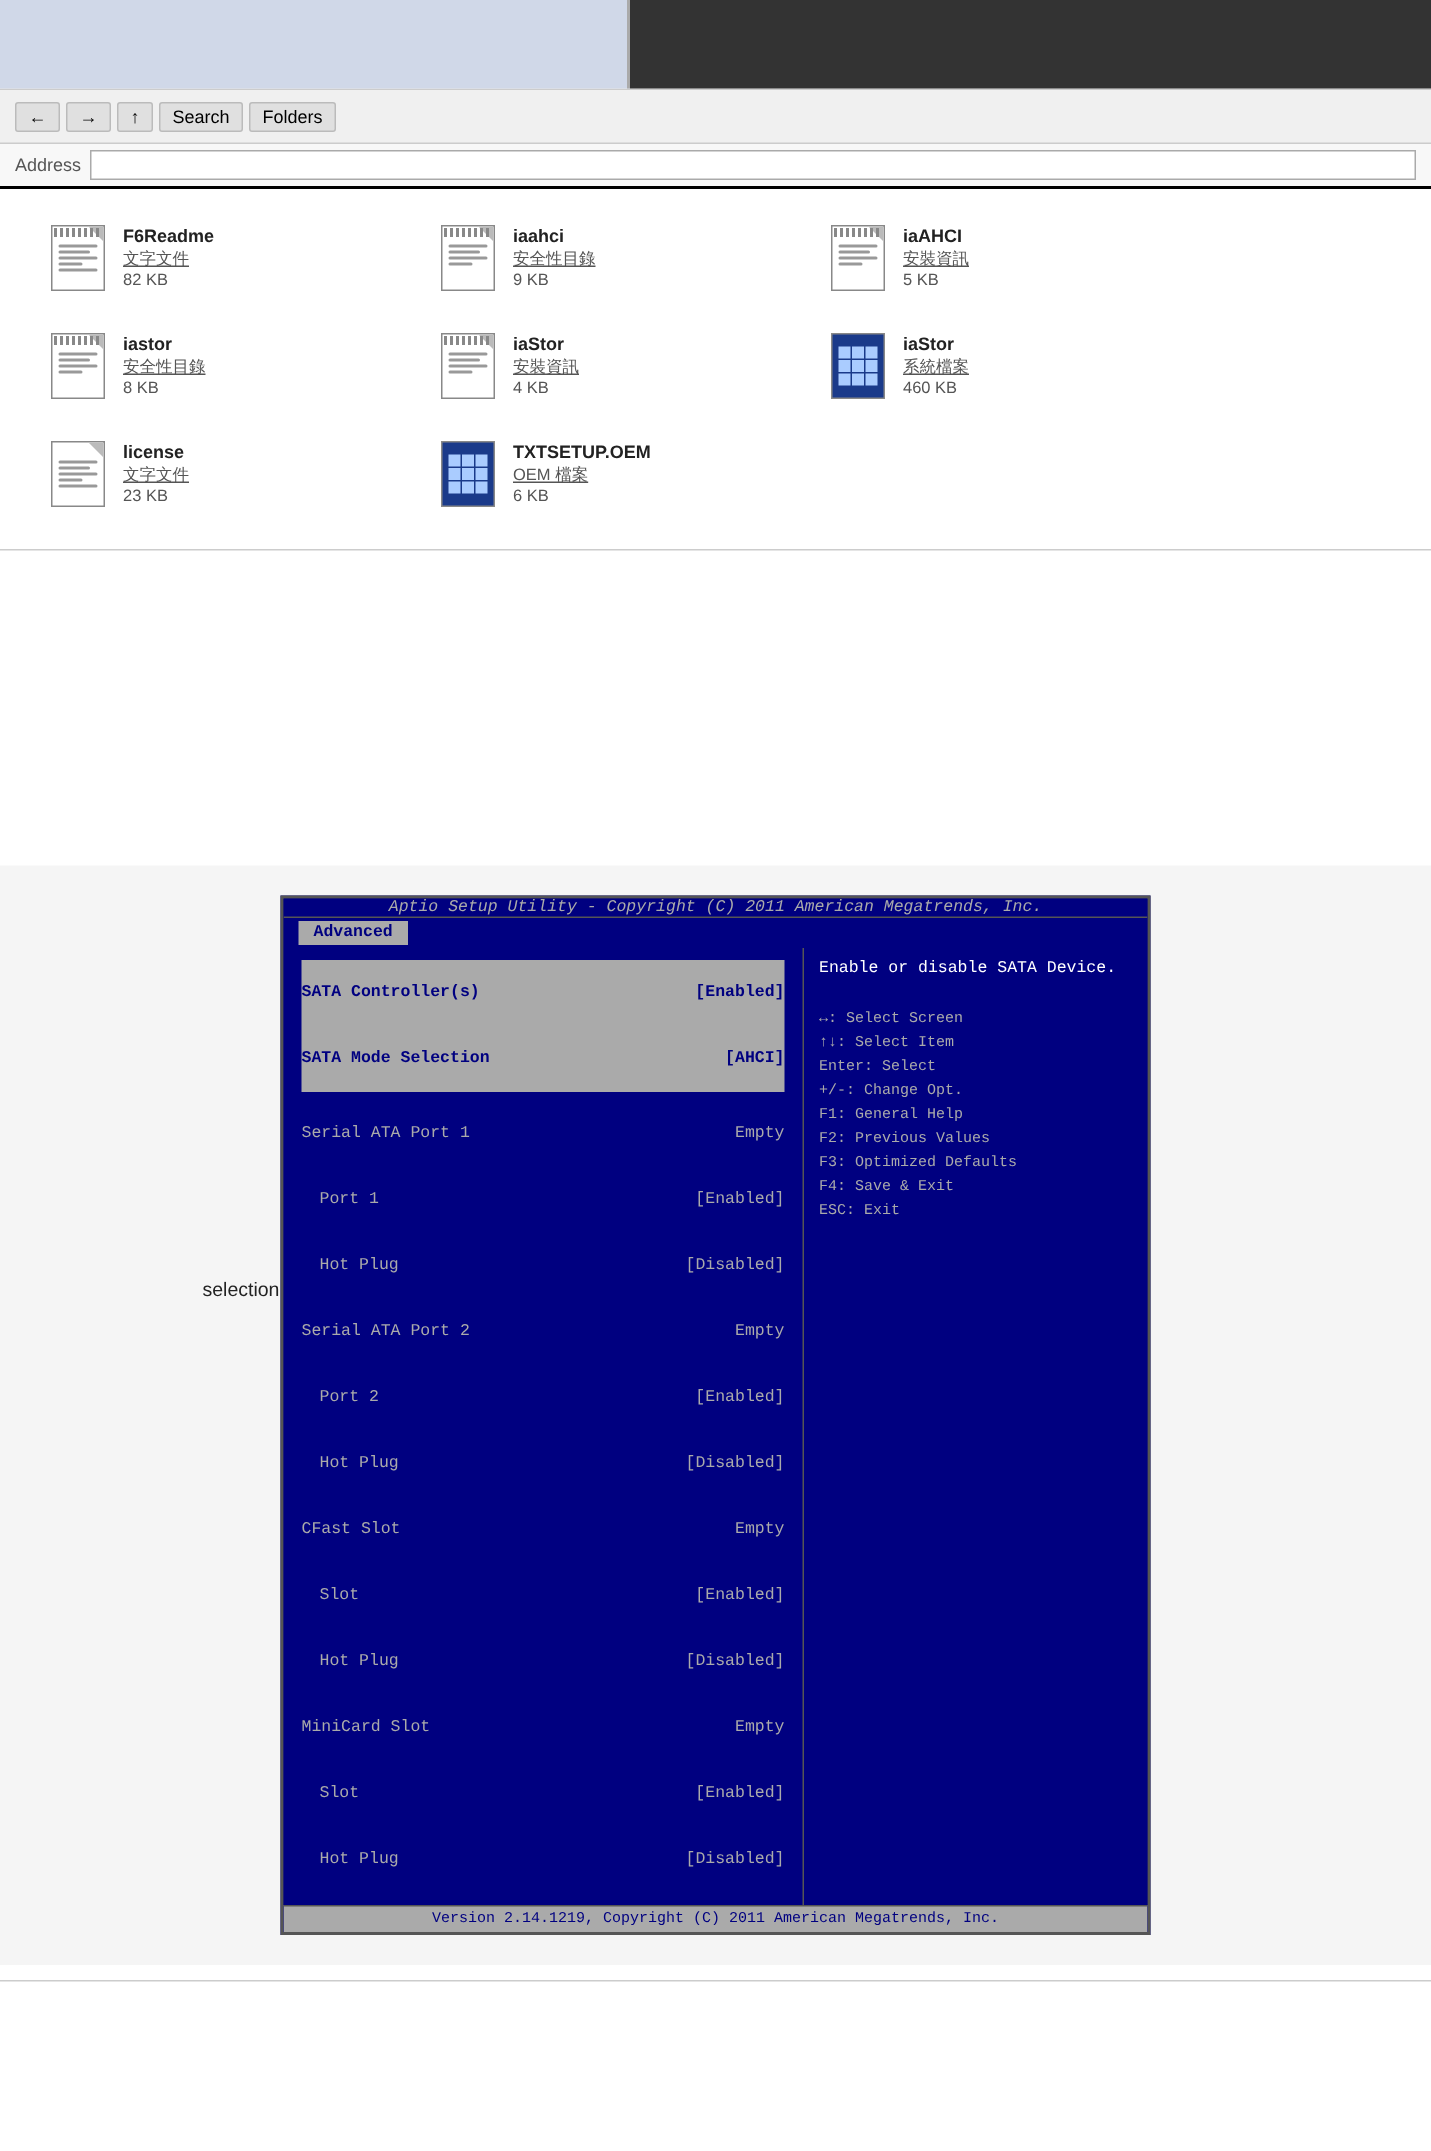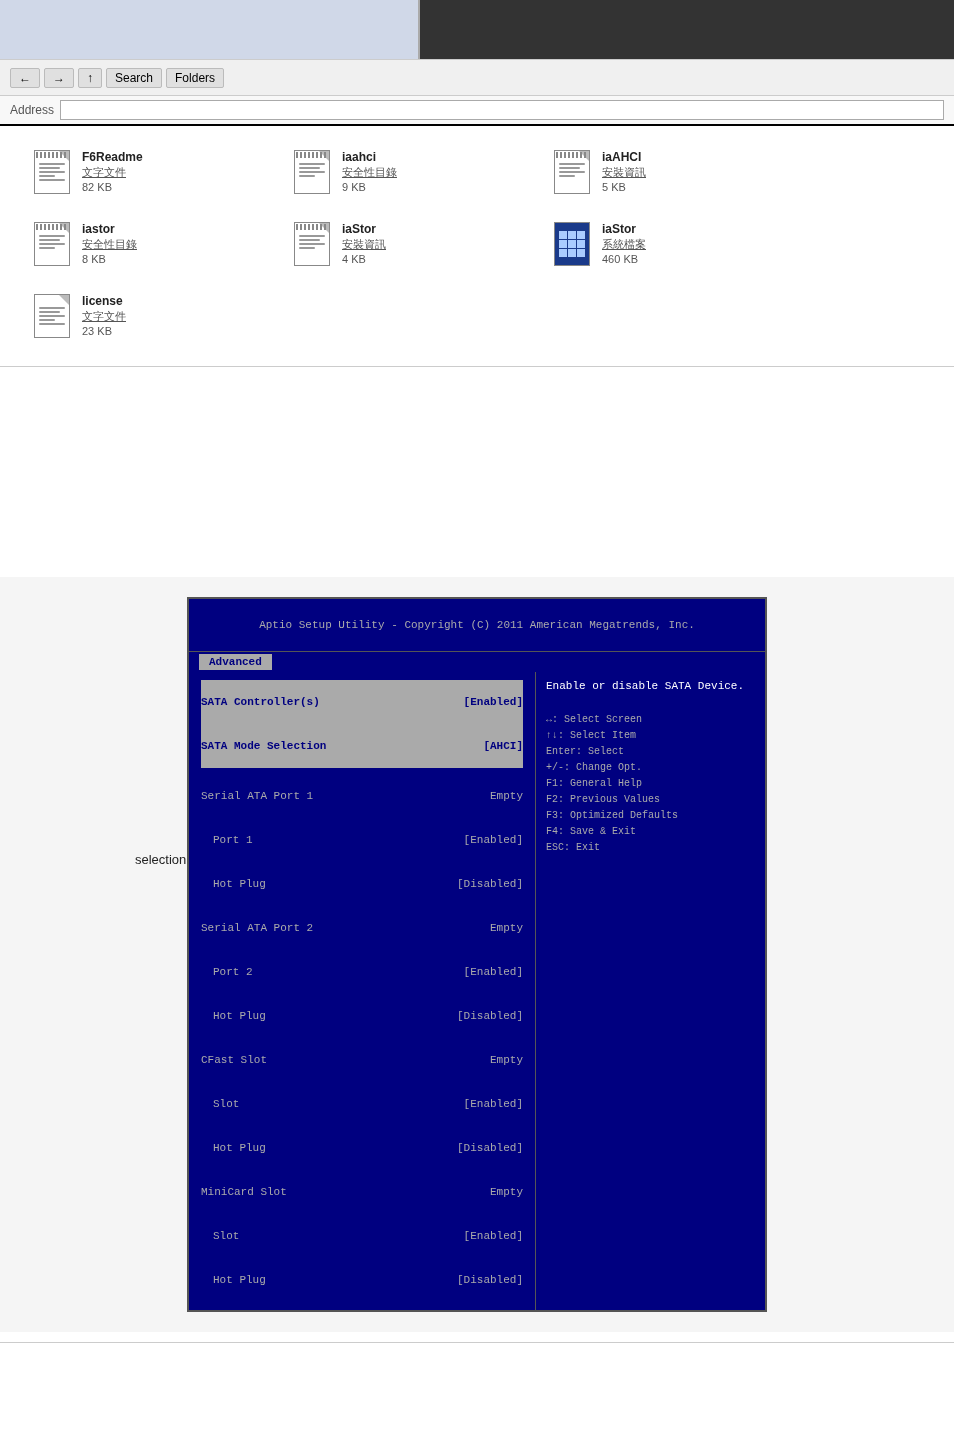--- a/index.html
+++ b/index.html
@@ -203,23 +203,24 @@
       color: #aaaaaa;
       font-family: 'Courier New', Courier, monospace;
       font-size: 11px;
       border: 2px solid #555;
       overflow: hidden;
     }
     .bios-title-bar {
       background: #000080;
       color: #aaaaaa;
       text-align: center;
-      padding: 20px 0;
+      padding: 0 0;
       font-size: 11px;
       border-bottom: 1px solid #555;
+      font-style: italic;
     }
     .bios-tab-row {
       background: #000080;
       padding: 2px 10px;
       display: flex;
       gap: 0;
     }
     .bios-tab {
       padding: 2px 10px;
       font-size: 11px;
@@ -430,20 +431,42 @@
           </div>
         </div>
       </div>
       <div class="file-info">
         <span class="file-name">iaStor</span>
         <span class="file-type">安裝資訊</span>
         <span class="file-size">4 KB</span>
       </div>
     </div>
 
+    <div class="file-item">
+      <div class="file-icon">
+        <div class="icon-grid">
+          <div class="icon-grid-inner">
+            <div class="icon-grid-cell"></div>
+            <div class="icon-grid-cell"></div>
+            <div class="icon-grid-cell"></div>
+            <div class="icon-grid-cell"></div>
+            <div class="icon-grid-cell"></div>
+            <div class="icon-grid-cell"></div>
+            <div class="icon-grid-cell"></div>
+            <div class="icon-grid-cell"></div>
+            <div class="icon-grid-cell"></div>
+          </div>
+        </div>
+      </div>
+      <div class="file-info">
+        <span class="file-name">TXTSETUP.OEM</span>
+        <span class="file-type">OEM 檔案</span>
+        <span class="file-size">6 KB</span>
+      </div>
+    </div>
 
   </div>
 
   <div class="files-column">
 
     <div class="file-item">
       <div class="file-icon">
         <div class="icon-doc">
           <div class="icon-dots-top"></div>
           <div class="icon-doc-lines">
@@ -584,20 +607,23 @@
           <div>F1: General Help</div>
           <div>F2: Previous Values</div>
           <div>F3: Optimized Defaults</div>
           <div>F4: Save &amp; Exit</div>
           <div>ESC: Exit</div>
         </div>
       </div>
 
     </div>
 
+    <div class="bios-footer">
+      <span>Version 2.14.1219, Copyright (C) 2011 American Megatrends, Inc.</span>
+    </div>
 
   </div>
 </div>
 
 <div class="bottom-section">
   <div style="height: 10px;"></div>
 </div>
 
 <div style="position: absolute; top: 852px; left: 135px; font-size: 13px; color: #222;">selection</div>
 

